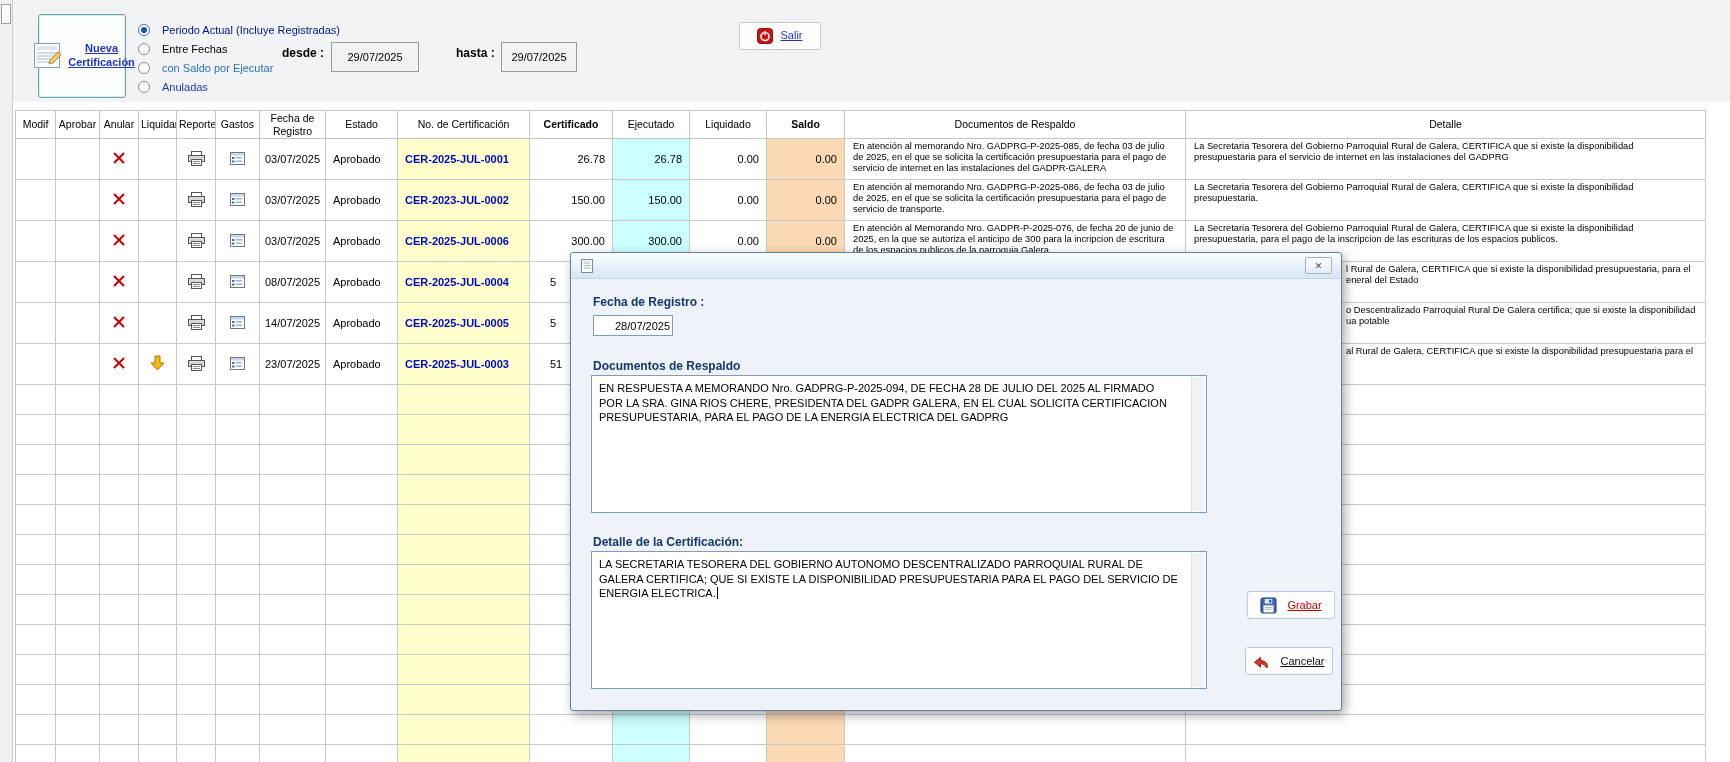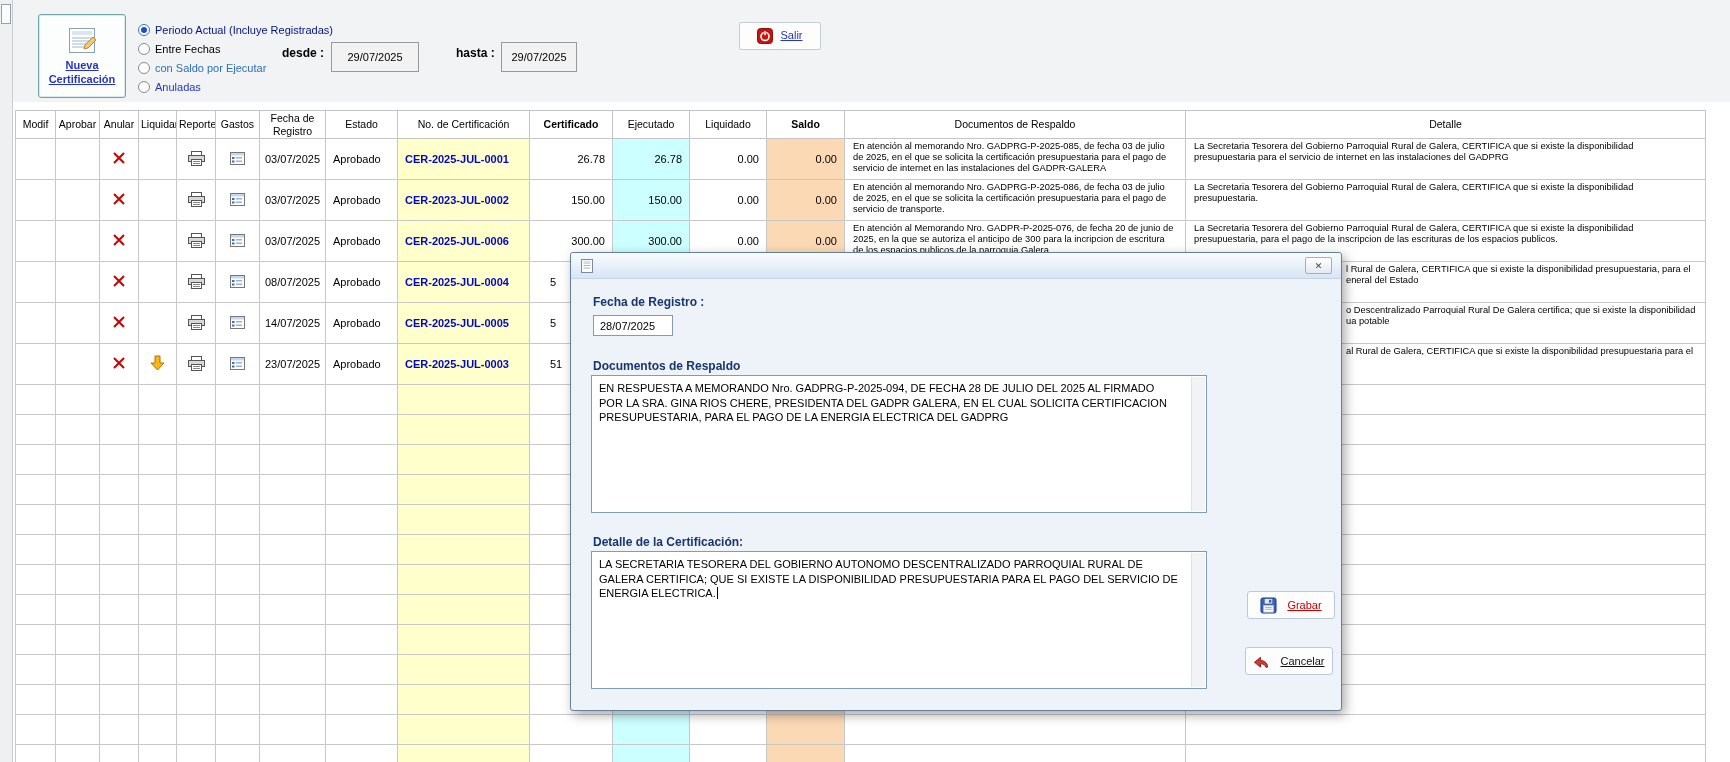--- a/index.html
+++ b/index.html
@@ -4,28 +4,28 @@
 <style>
   *{box-sizing:border-box;margin:0;padding:0}
   html,body{width:1730px;height:762px}
   body{font-family:"Liberation Sans",sans-serif;background:#f2f3f5;position:relative;overflow:hidden;font-size:11px;color:#000}
   .app{position:absolute;inset:0}
   .left-strip{position:absolute;left:0;top:0;width:13px;height:762px;background:#eef0f2;border-right:1px solid #c9ccd1;z-index:2}
   .strip-handle{position:absolute;left:1px;top:4px;width:10px;height:20px;background:#fbfbfb;border:1px solid #9aa0a8}
   .table-bg{position:absolute;left:13px;top:102px;right:0;bottom:0;background:#fff}
 
   
-  .btn-nueva{position:absolute;left:38px;top:14px;width:88px;height:84px;background:#fcfdfd;border:1px solid #6fa7a7;border-radius:3px;box-shadow:0 0 0 1px #d8eaea inset;display:flex;flex-direction:column;align-items:center;justify-content:center;gap:3px;cursor:pointer;z-index:3}
+  .btn-nueva{position:absolute;left:38px;top:14px;width:88px;height:84px;background:#fcfdfd;border:1px solid #6fa7a7;border-radius:3px;box-shadow:0 0 0 1px #d8eaea inset;display:flex;flex-direction:row;align-items:center;justify-content:center;gap:3px;cursor:pointer;z-index:3}
   .btn-obtener{position:absolute;left:601px;top:14px;width:108px;height:84px;background:#fdfdfe;border:1px solid #c2cbd8;border-radius:2px;display:flex;flex-direction:column;align-items:center;justify-content:center;gap:3px;cursor:pointer;z-index:3}
   .btn-salir{position:absolute;left:739px;top:22px;width:82px;height:28px;background:#fdfdfe;border:1px solid #c6ccd6;border-radius:2px;display:flex;align-items:center;justify-content:center;gap:7px;cursor:pointer;z-index:3}
   .link-text{color:#2333cc;text-decoration:underline;font-size:11px;line-height:1.25}
   .bold-link{font-weight:bold}
   .small-link{font-size:10px}
   .radio-group{position:absolute;left:138px;top:20px;z-index:3}
-  .radio-row{display:flex;align-items:center;height:19px;gap:5px;font-size:11px;cursor:pointer}
+  .radio-row{display:flex;align-items:center;height:19px;gap:12px;font-size:11px;cursor:pointer}
   .radio-circle{width:12px;height:12px;border-radius:50%;border:1px solid #8a8a8a;background:#fff;position:relative;flex:none}
   .radio-row.selected .radio-circle{border-color:#3a74c8}
   .radio-row.selected .radio-circle::after{content:"";position:absolute;left:2px;top:2px;width:6px;height:6px;border-radius:50%;background:#1e4fc0}
   .r0{color:#00148c}.r1{color:#000}.r2{color:#2b6fc0}.r3{color:#2336c0}
   .bold-label{position:absolute;font-size:12px;font-weight:bold;z-index:3}
   .date-box{position:absolute;height:30px;background:#f2f2f2;border:1px solid #9a9a9a;font-size:11px;display:flex;align-items:center;justify-content:center;z-index:3}
 
   
   .table-wrap{position:absolute;left:15px;top:110px;width:1694px;z-index:1}
   table.grid{border-collapse:collapse;table-layout:fixed;width:1690px;background:#fff}
@@ -43,21 +43,21 @@
   td.bg-p{background:#fcd9b5}
   td.doc{font-size:9.3px;line-height:1.2;padding:2px 8px;vertical-align:top}
   td.shift{padding-left:160px}
   td.cert-part{text-align:left;padding-left:20px}
 
   
   .dialog{position:absolute;left:570px;top:252px;width:772px;height:459px;background:#eef3fa;border:1px solid #64809c;border-radius:3px;box-shadow:3px 4px 12px rgba(0,0,0,.35);z-index:10}
   .dialog-titlebar{height:26px;background:linear-gradient(#f9fcfe,#d8e5f4);border-bottom:1px solid #c4d4e8;border-radius:3px 3px 0 0;display:flex;align-items:center;padding:0 9px}
   .dialog-close{margin-left:auto;width:27px;height:17px;border:1px solid #9eb1c8;border-radius:2px;background:linear-gradient(#ffffff,#e4eaf2);display:flex;align-items:center;justify-content:center;font-size:9px;color:#444;cursor:pointer}
   .dlg-label{position:absolute;font-size:12px;font-weight:bold;color:#17356e}
-  .dlg-date{position:absolute;left:22px;top:62px;width:80px;height:21px;background:#fff;border:1px solid #7f9db9;font-size:11px;display:flex;align-items:center;padding-left:6px}
+  .dlg-date{position:absolute;left:22px;top:62px;width:80px;height:21px;background:#fff;border:1px solid #7f9db9;font-size:11px;display:flex;align-items:center;padding-left:21px}
   .dlg-textarea{position:absolute;left:20px;width:616px;height:138px;background:#fff;border:1px solid #7f9db9;font-size:11px;line-height:1.34;padding:5px 26px 5px 7px;overflow:hidden}
   .dlg-scroll{position:absolute;right:1px;top:1px;bottom:1px;width:14px;background:#f1f3f6;border-left:1px solid #dde3ea}
   .dlg-btn{position:absolute;width:88px;height:28px;background:#fdfdfe;border:1px solid #b9c9de;border-radius:3px;display:flex;align-items:center;justify-content:center;gap:10px;cursor:pointer;font-size:11px}
   .grabar-label{color:#c40000;text-decoration:underline}
   .cancel-label{color:#111;text-decoration:underline}
   .caret{display:inline-block;width:1px;height:12px;background:#000;vertical-align:-2px;margin-left:1px}
   .icn{display:inline-flex;align-items:center;justify-content:center}
 </style>
 </head>
 <body>

